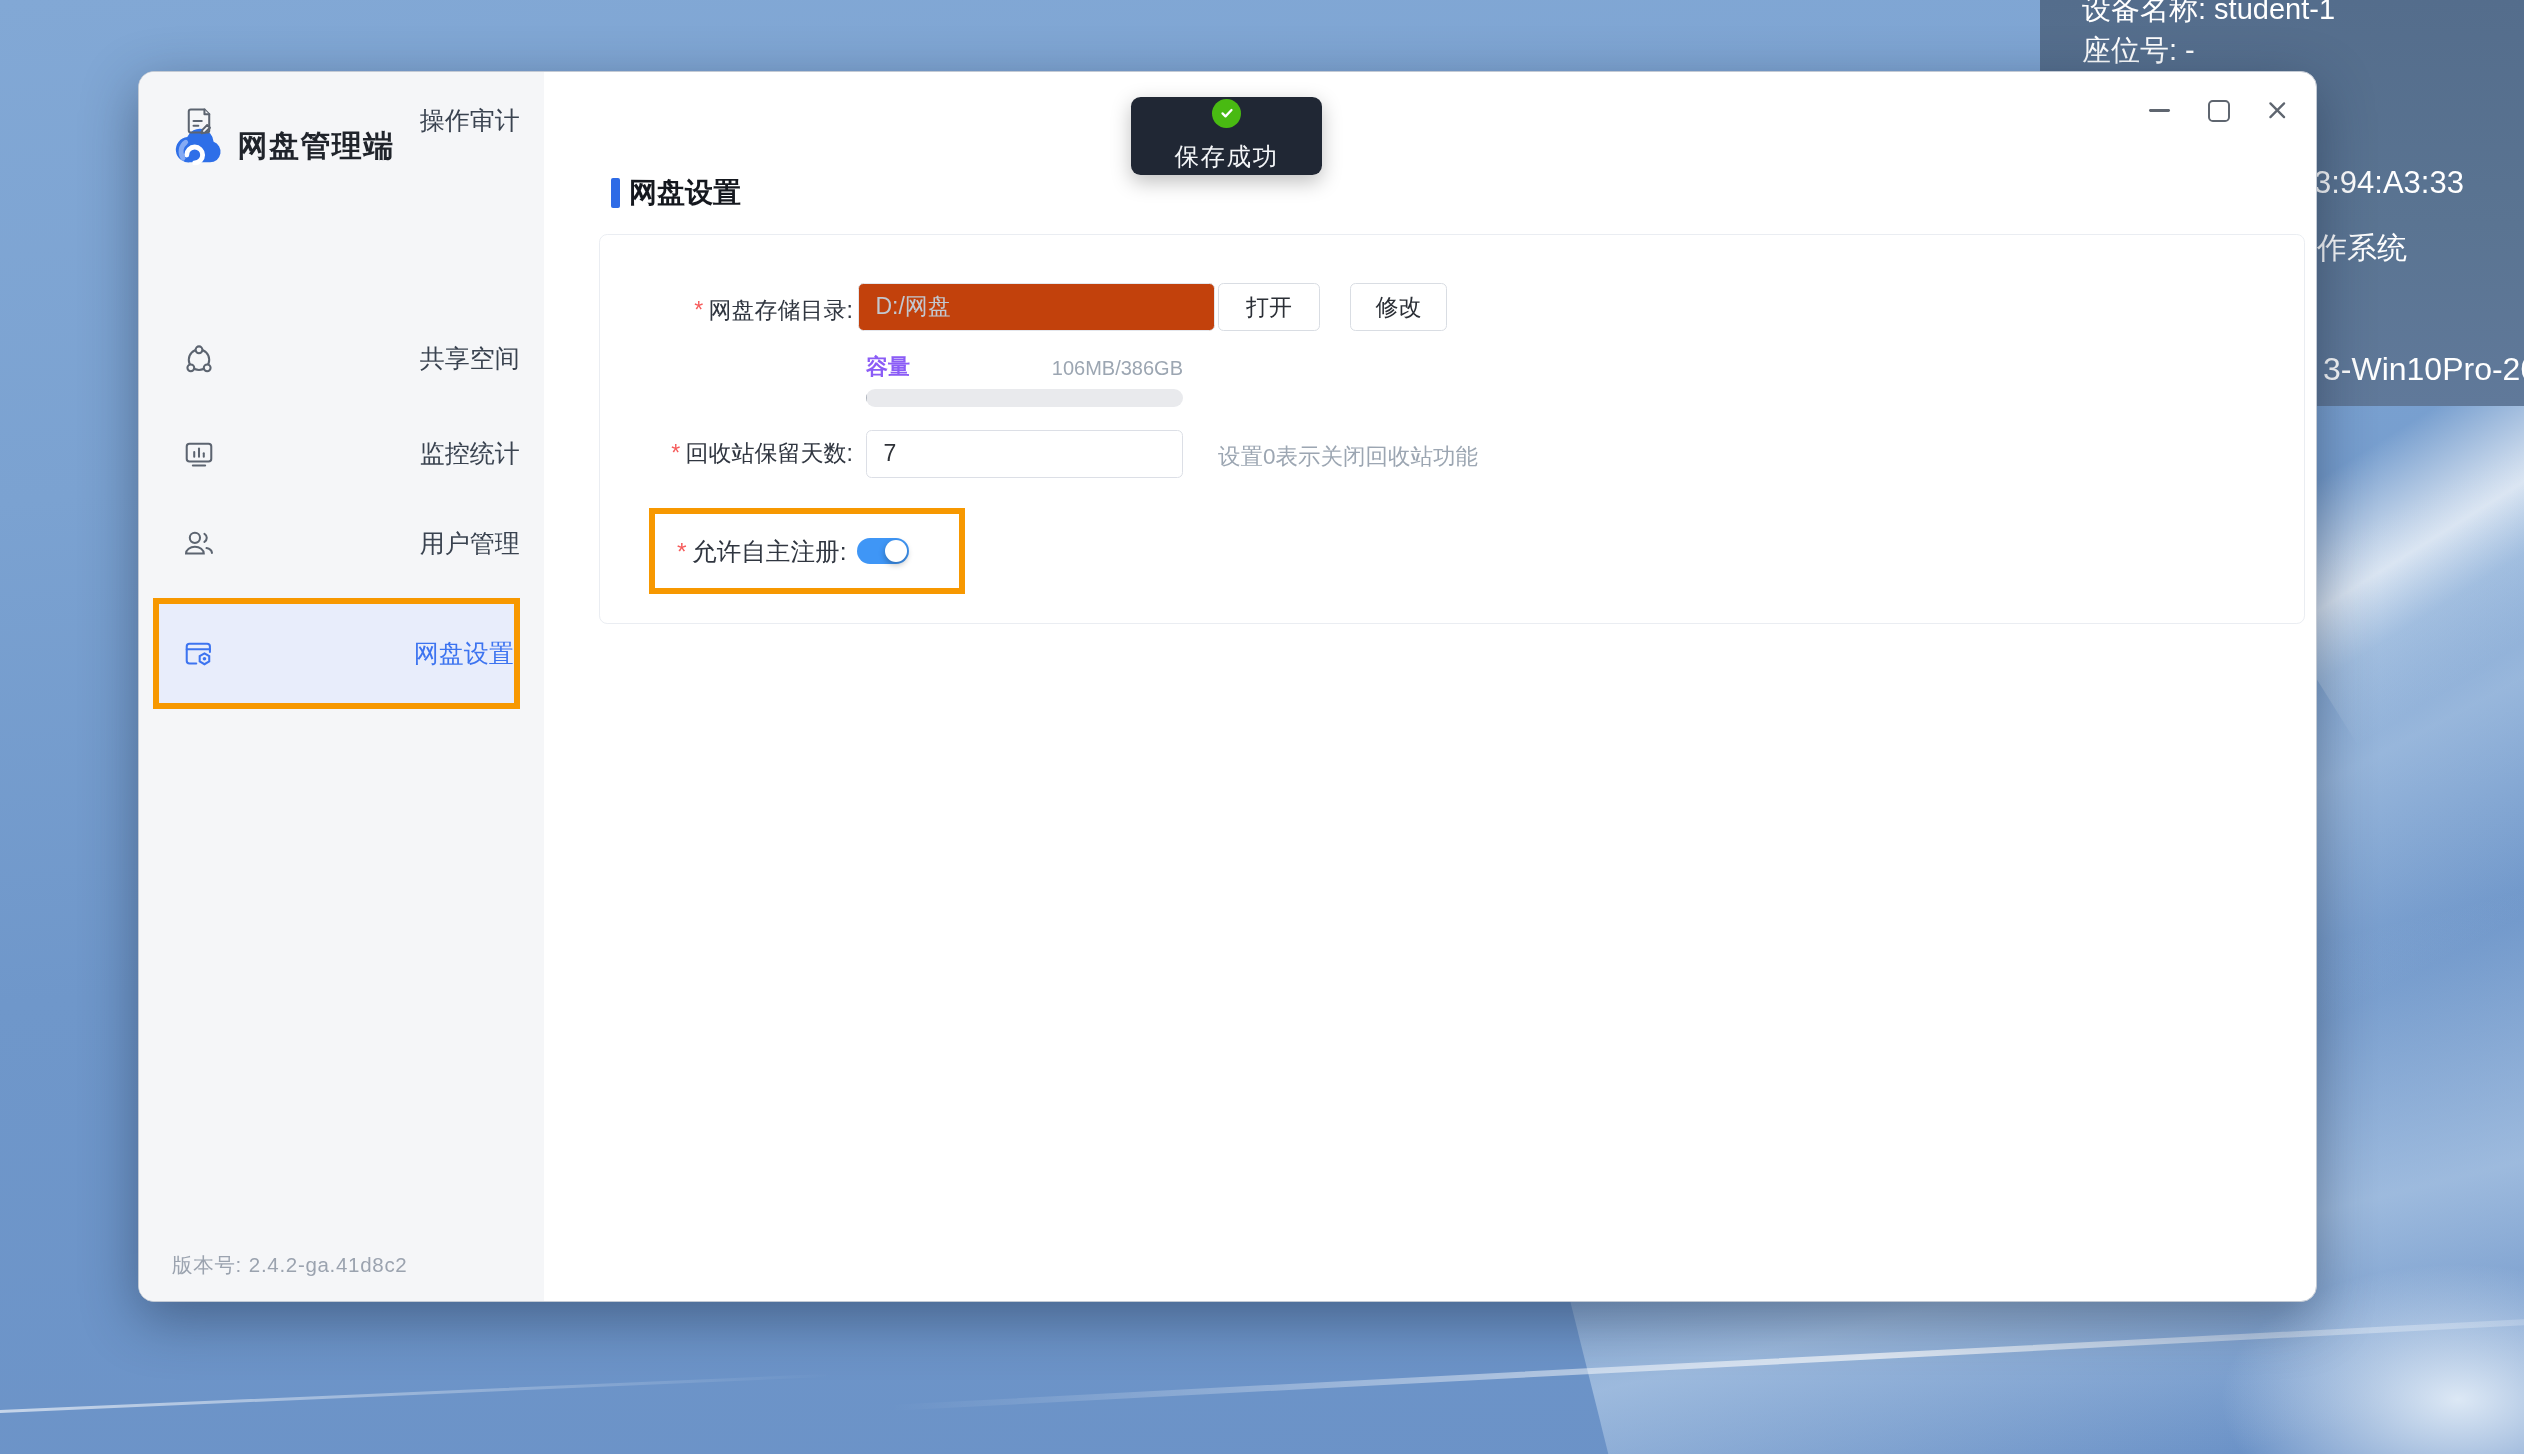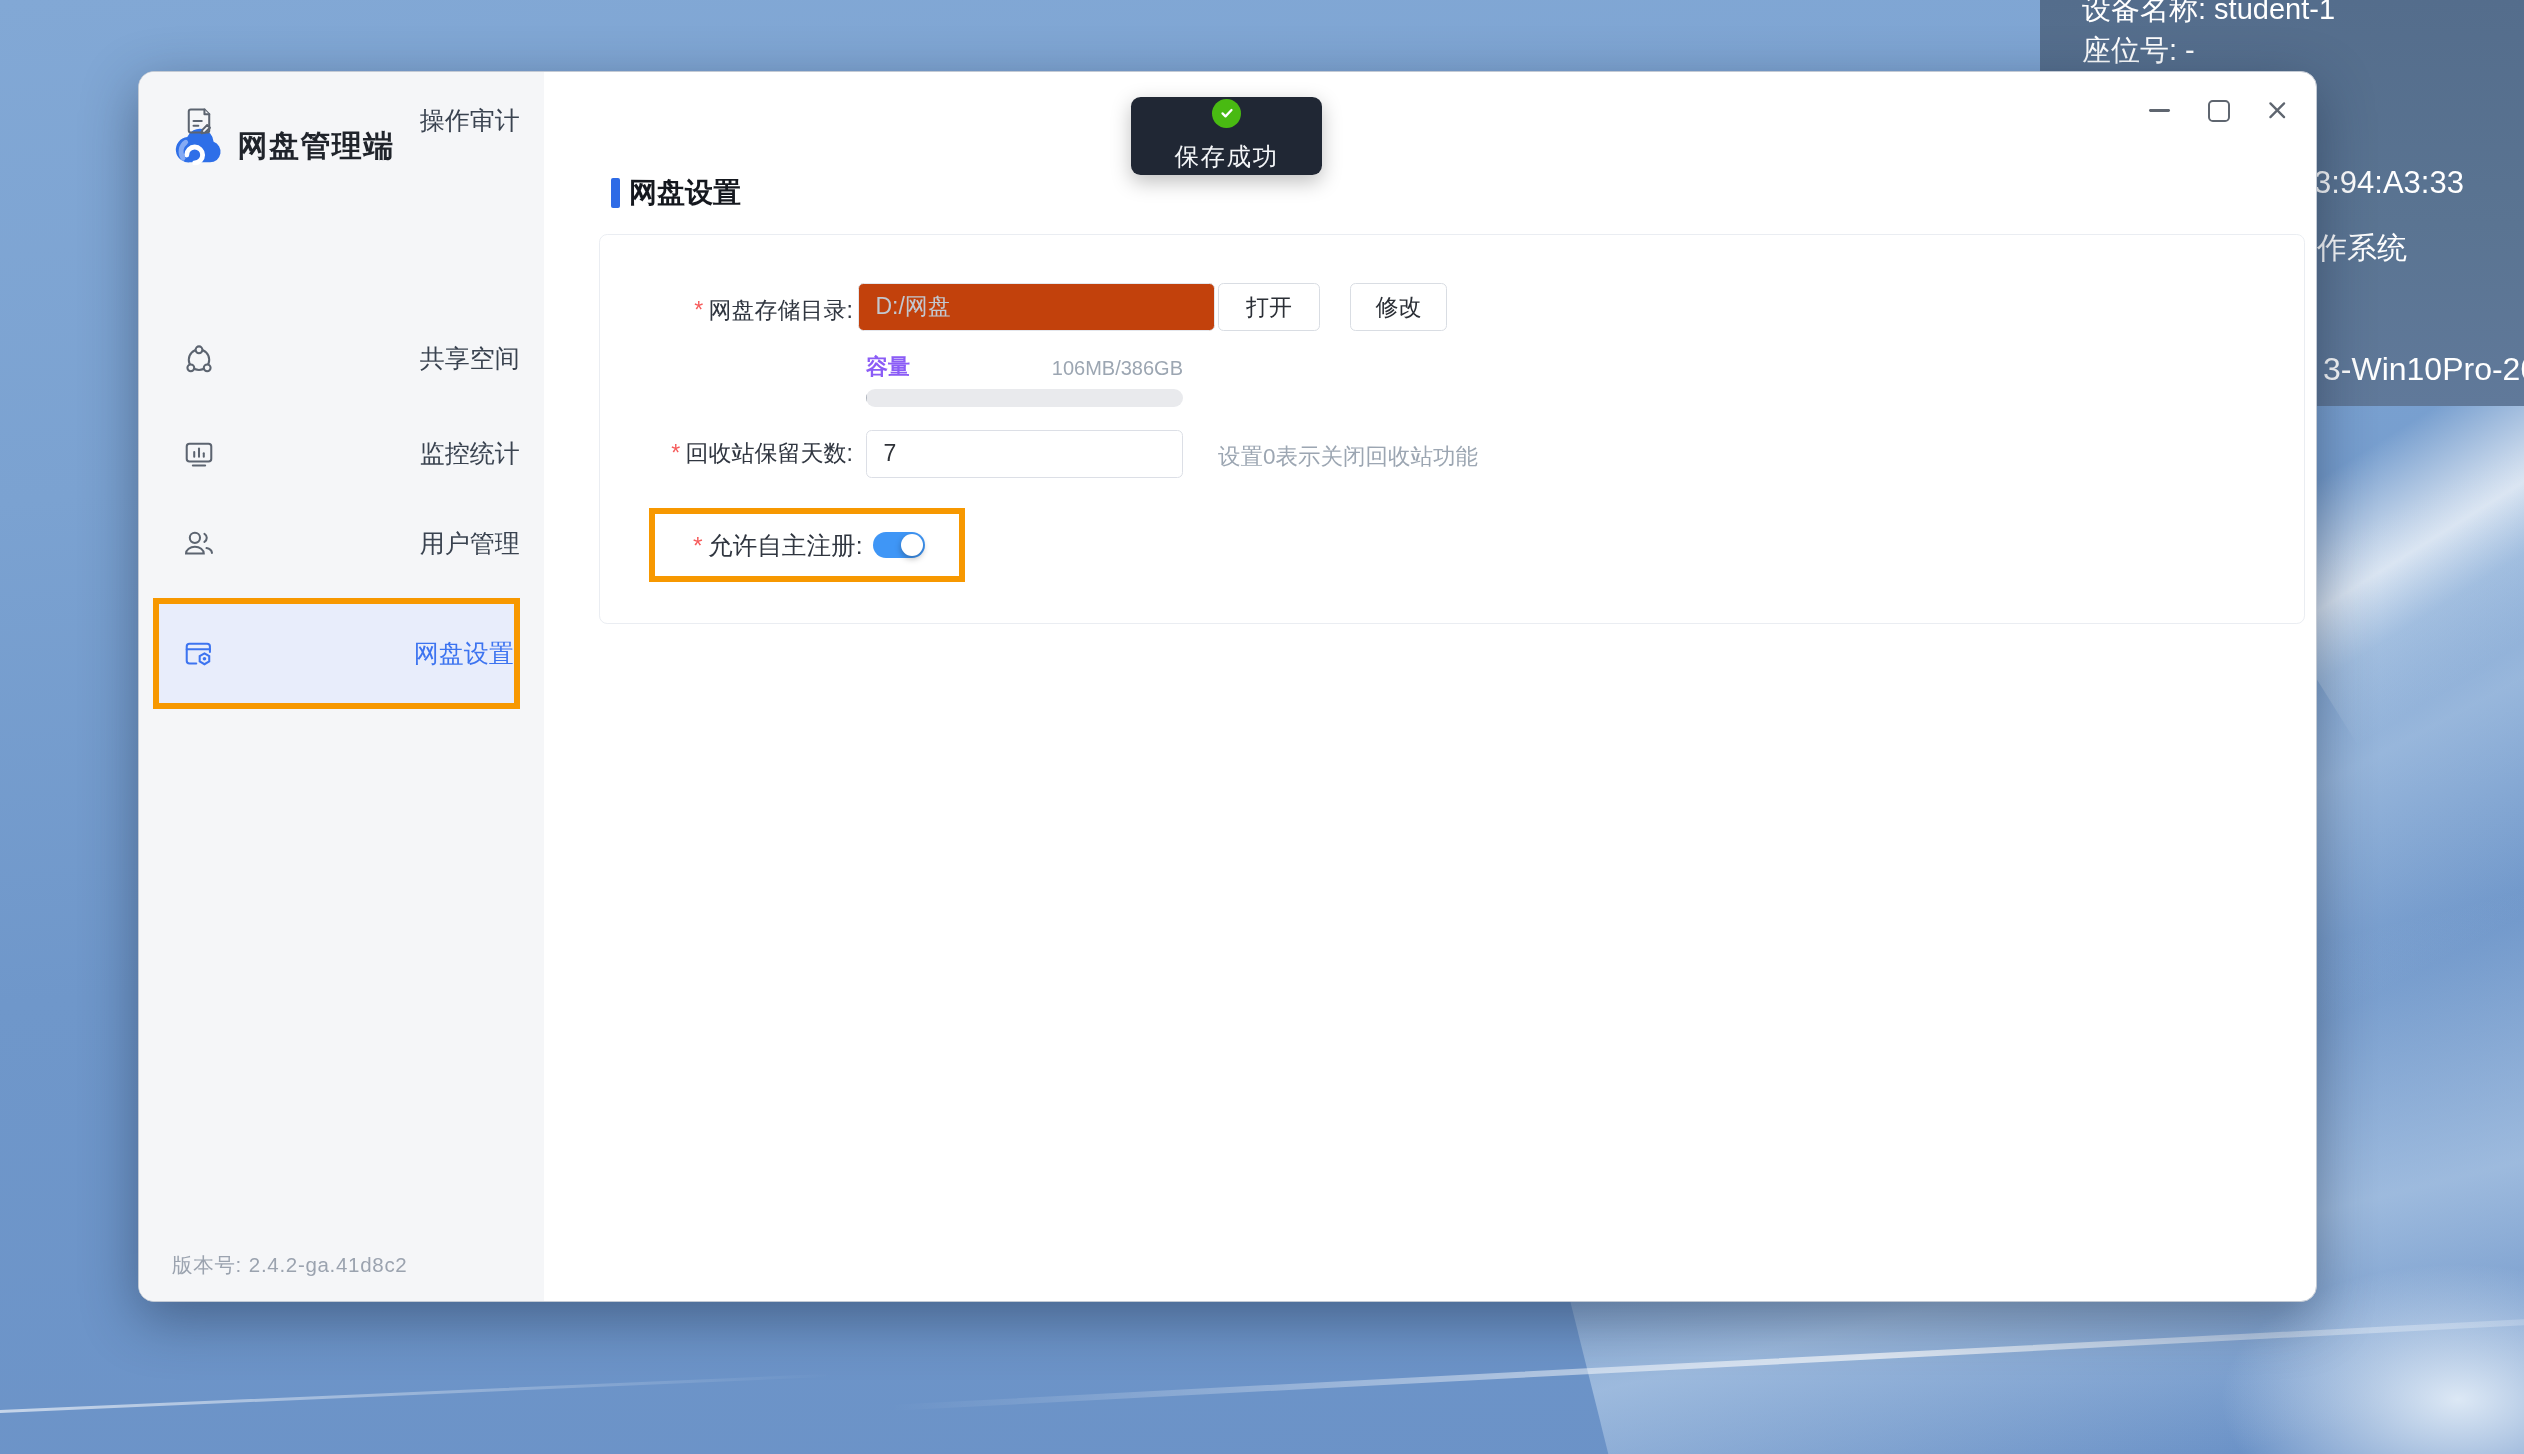--- a/index.html
+++ b/index.html
@@ -75,22 +75,22 @@
   .input-days{left:266px;top:195px;width:317px;height:48px;background:#fff;border:1.4px solid #dcdfe6;color:#2f3238;}
   .btn{position:absolute;top:48px;height:48px;box-sizing:border-box;background:#fff;border:1.4px solid #d9dde3;
     border-radius:5.5px;font-size:23px;color:#2b2f36;display:flex;align-items:center;justify-content:center;cursor:pointer;}
   .btn-open{left:618px;width:102px;}
   .btn-modify{left:750px;width:97px;}
   .cap-label{position:absolute;left:266px;top:117px;font-size:22px;font-weight:bold;color:#8b5cf6;}
   .cap-value{position:absolute;left:266px;top:122px;width:317px;text-align:right;font-size:20px;color:#9ca6b2;}
   .progress{position:absolute;left:266px;top:154px;width:317px;height:18px;background:#e9eaed;border-radius:9px;overflow:hidden;}
   .progress-fill{height:100%;background:#aeb4bd;border-radius:9px;width:0;}
   .hint{position:absolute;left:618px;top:206px;font-size:22.5px;color:#9ca6b2;white-space:nowrap;}
-  .register-box{position:absolute;left:49px;top:273px;width:316px;height:74px;box-sizing:border-box;
-    border:6.1px solid #f79800;display:flex;align-items:center;padding-left:38px;background:#fff;}
+  .register-box{position:absolute;left:49px;top:273px;width:316px;height:86px;box-sizing:border-box;
+    border:6.1px solid #f79800;display:flex;align-items:center;padding-left:22px;background:#fff;}
   .register-box .rlabel{font-size:24.6px;color:#303640;white-space:nowrap;}
   .toggle{position:relative;width:52px;height:26px;border-radius:13px;background:#c0c4cc;margin-left:11px;cursor:pointer;flex:0 0 52px;}
   .toggle.on{background:#3f96f6;}
   .toggle .knob{position:absolute;top:2px;left:2px;width:22px;height:22px;border-radius:50%;background:#fff;
     box-shadow:0 2.7px 6.1px rgba(0,0,0,.28);transition:left .1s;}
   .toggle.on .knob{left:28px;}
 
   
   .toast{position:absolute;left:1131px;top:97px;width:191px;height:78px;background:#202734;border-radius:9.6px;
     display:flex;align-items:center;justify-content:center;gap:12.3px;box-shadow:0 6.8px 20.5px rgba(0,0,0,.25);z-index:30;flex-direction:column;}

